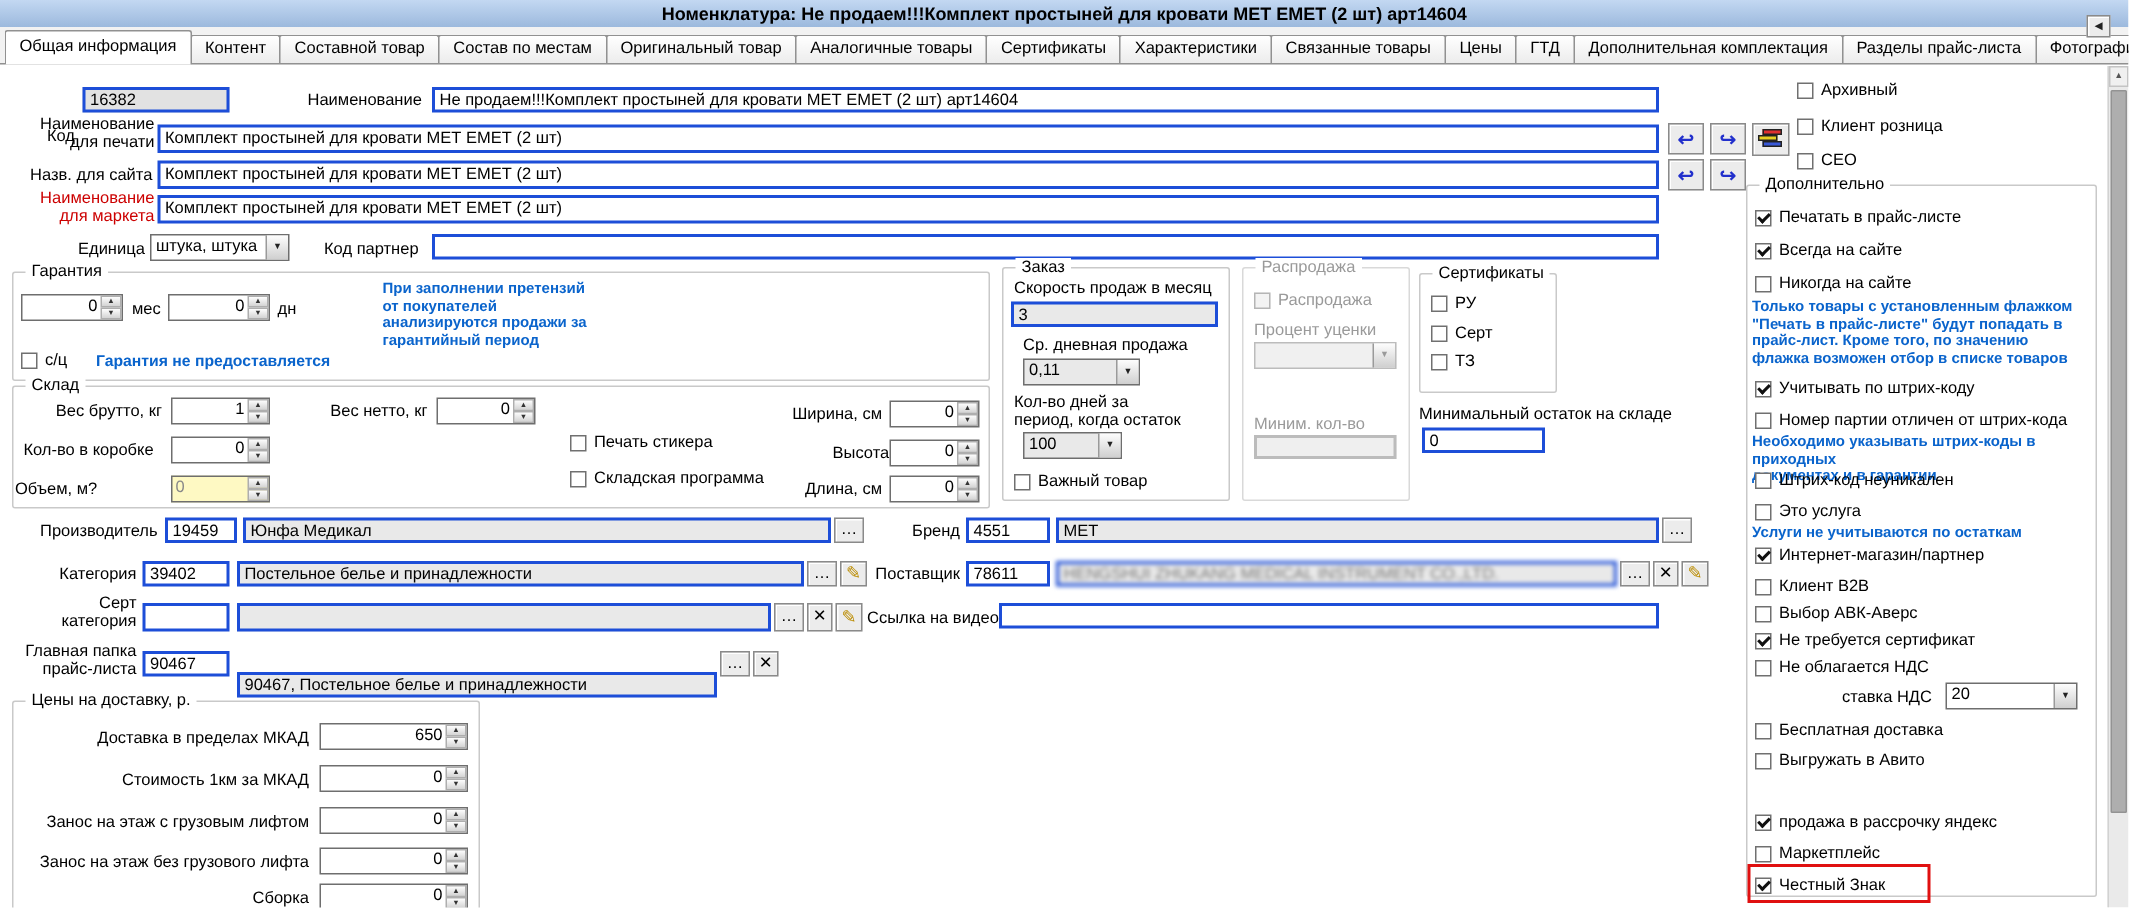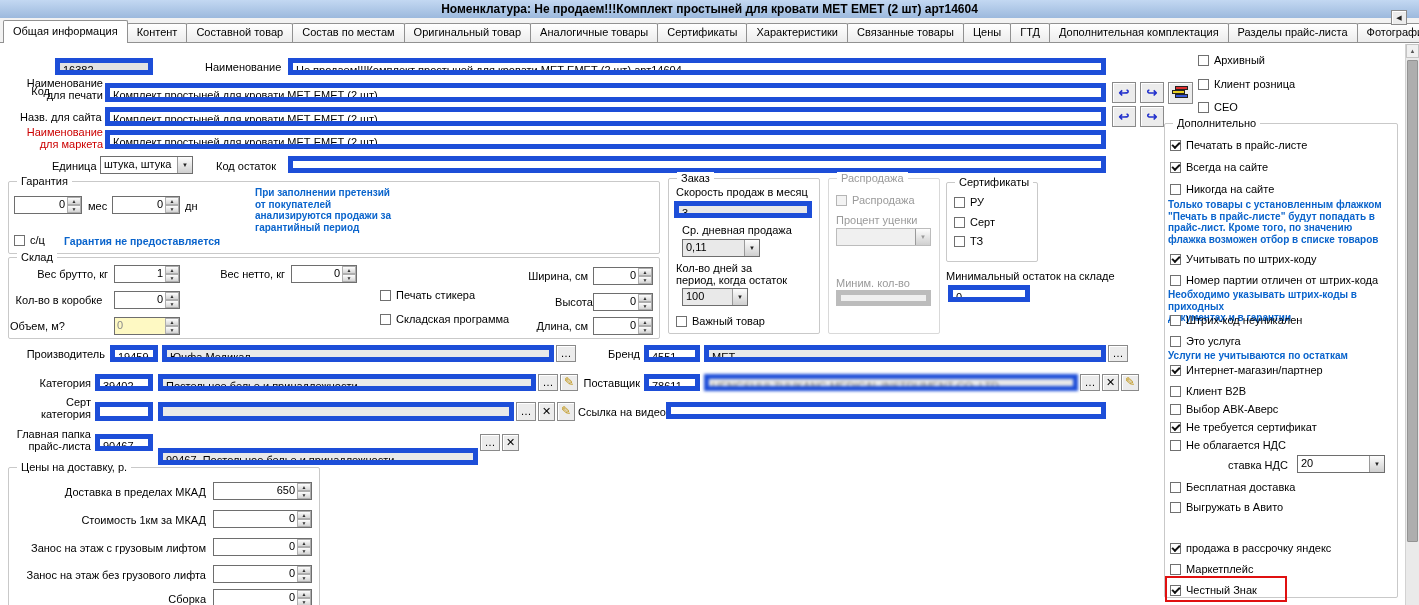--- a/index.html
+++ b/index.html
@@ -18,21 +18,21 @@
   .tab.sel { background:#fff; height:23px; line-height:21px; margin-bottom:-1px; position:relative; z-index:2; }
   .tabscroll { position:absolute; right:12px; top:10px; width:16px; height:15px; background:#ececec;
     border:1px solid #8a8a8a; box-shadow:inset 1px 1px 0 #fff; font-size:7px; text-align:center; line-height:13px; color:#222; }
 
   .lbl { position:absolute; white-space:nowrap; font-size:11px; line-height:12px; }
   .rlbl { white-space:pre-line; text-align:right; }
   .red { color:#cc0000; }
   .gray { color:#9a9a9a; }
   .bold { font-weight:normal;margin-top:24px; }
 
-  .inp { position:absolute; border:5px solid #1d4ed8; background:#fff; font-size:11px; line-height:13px;
+  .inp { position:absolute; border:2px solid #1d4ed8; background:#fff; font-size:11px; line-height:13px;
     padding:1px 3px; white-space:nowrap; overflow:hidden; font-family:inherit; color:#000; }
   .inp.ro { background:#e2e2e2; }
   .inp.lightro { background:#e9e9e9; }
   .inp.dis { background:#efefef; border-color:#bcbcbc; color:#9a9a9a; }
   .blur { filter:blur(1.4px); color:#777; }
 
   .spinfield { position:absolute; display:flex; border:1px solid #6e6e6e; background:#fff; }
   .spinfield.ro { background:#fef9c3;gap:42px; }
   .spinfield .val { flex:1; font-size:11px; text-align:right; padding:1px 2px 0 2px; overflow:hidden; white-space:nowrap; }
   .spinfield .val.dim { color:#8a8a8a; }
@@ -135,21 +135,21 @@
 
 <div class="lbl rlbl red" style="left:8px;top:126px;width:95px">Наименование
 для маркета</div>
 <div class="inp" style="left:105px;top:130px;width:1001px;height:19px">Комплект простыней для кровати МЕТ ЕМЕТ (2 шт)</div>
 
 <div class="lbl" style="left:52px;top:160px">Единица</div>
 <div class="dd" style="left:100px;top:156px;width:93px;height:18px">
   <span class="val">штука, штука</span>
     <span class="arrow">▼</span>
 </div>
-<div class="lbl" style="left:216px;top:160px">Код остаток</div>
+<div class="lbl" style="left:216px;top:160px">Код партнер</div>
 <div class="inp" style="left:288px;top:156px;width:818px;height:17px"></div>
 
 <div class="grp" style="left:8px;top:181px;width:652px;height:73px">
   <span class="grp-title">Гарантия</span>
 </div>
 <div class="spinfield" style="left:14px;top:196px;width:68px;height:18px">
   <span class="val">0</span>
   <span class="spin">
       <span>▲</span>
       <span>▼</span>

